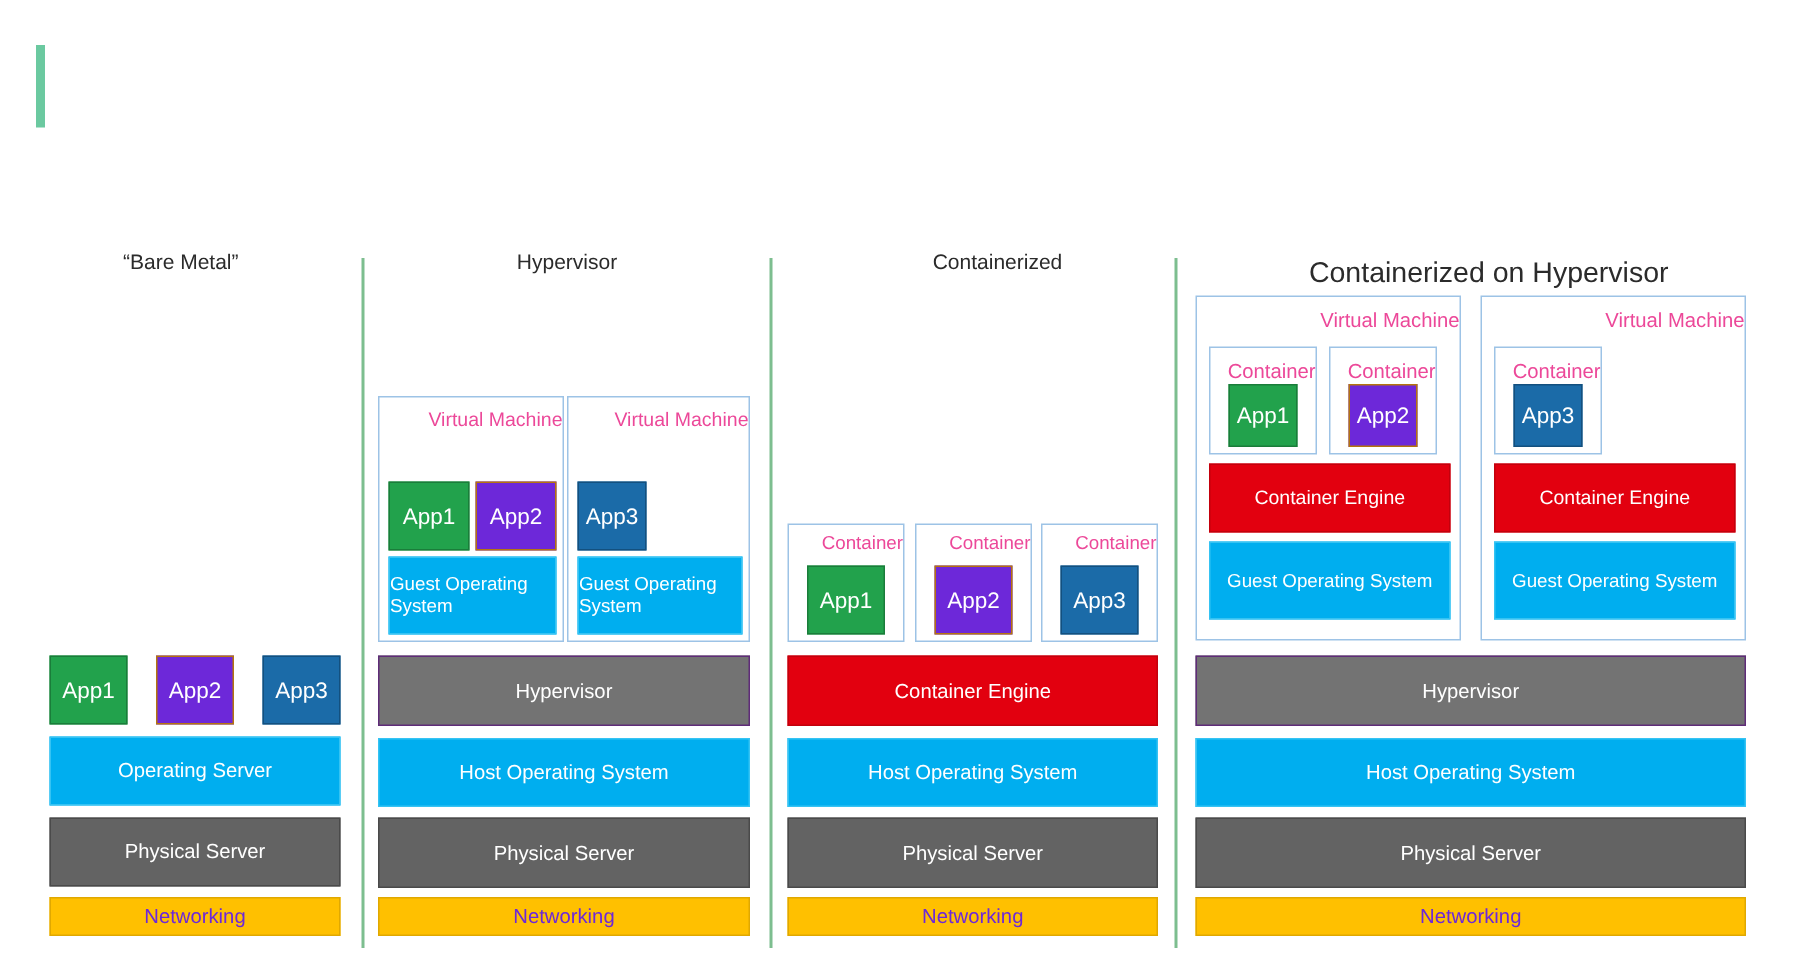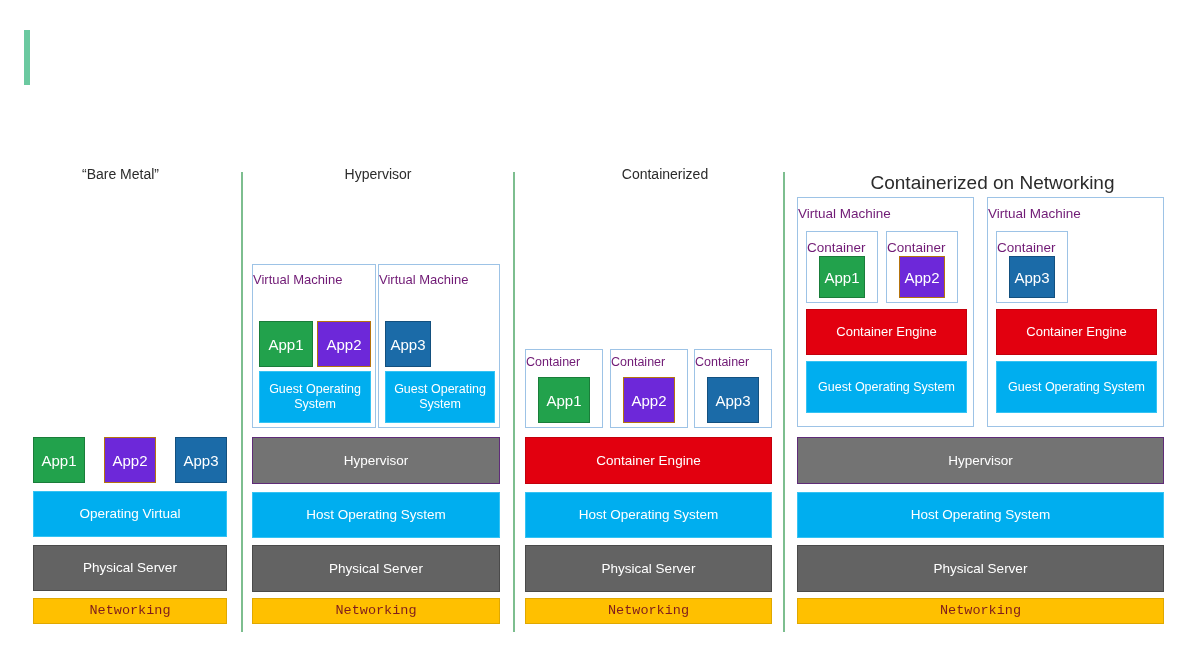--- a/index.html
+++ b/index.html
@@ -69,29 +69,28 @@
   #col-virt .col-header,
   #col-cont .col-header { padding-top: 6px; }
   #col-contvirt .col-header { padding-top: 12px; font-size: 19px; }
 
   
   .bar {
     box-sizing: border-box;
     display: flex;
     align-items: center;
     justify-content: center;
-    text-align: center;
     color: #ffffff;
     font-size: 13.5px;
     line-height: 1.18;
     border: 1px solid rgba(0,0,0,0.30);
   }
   .bar.os        { background: #00AEEF; border-color: #35c3f3; }
   .bar.server    { background: #636363; border-color: #4a4a4a; }
-  .bar.network   { background: #FFC000; border-color: #e0a800; color: #7f1d1d; font-family: Liberation Mono, monospace; }
+  .bar.network   { background: #FFC000; border-color: #e0a800; color: #6d28d9; }
   .bar.hyperv    { background: #737373; border-color: #5f2c78; }
   .bar.engine    { background: #E2000F; border-color: #c3000c; }
 
   
   .app {
     box-sizing: border-box;
     display: flex;
     align-items: center;
     justify-content: center;
     color: #ffffff;
@@ -103,22 +102,22 @@
   .app.app3 { background: #1B6BA8; border-color: #13507f; }
 
   
   .vmbox, .ctbox {
     box-sizing: border-box;
     background: #ffffff;
     border: 1px solid #9DC3E6;
     position: relative;
   }
   .box-label {
-    text-align: left;
-    color: #701a75;
+    text-align: right;
+    color: #ec4899;
     font-size: 13px;
     line-height: 1.12;
   }
 
   
   #c1-apps {
     position: absolute;
     left: 33px; top: 437px;
     width: 194px; height: 46px;
     display: flex;
@@ -212,21 +211,21 @@
 <div class="divider" id="divider-3"></div>
 
 <div class="column" id="col-bare">
   <div class="col-header">“Bare Metal”</div>
 </div>
 <div id="c1-apps">
   <div class="app app1">App1</div>
   <div class="app app2">App2</div>
   <div class="app app3">App3</div>
 </div>
-<div class="bar os" id="c1-os">Operating Virtual</div>
+<div class="bar os" id="c1-os">Operating Server</div>
 <div class="bar server" id="c1-server">Physical Server</div>
 <div class="bar network" id="c1-network">Networking</div>
 
 <div class="column" id="col-virt">
   <div class="col-header">Hypervisor</div>
 </div>
 <div class="vmbox" id="c2-vm1">
   <div class="box-label">Virtual Machine</div>
   <div class="apps-row">
     <div class="app app1">App1</div>
@@ -260,21 +259,21 @@
 <div class="ctbox c3-ct" id="c3-ct3">
   <div class="box-label">Container</div>
   <div class="app app3">App3</div>
 </div>
 <div class="bar engine" id="c3-engine">Container Engine</div>
 <div class="bar os" id="c3-os">Host Operating System</div>
 <div class="bar server" id="c3-server">Physical Server</div>
 <div class="bar network" id="c3-network">Networking</div>
 
 <div class="column" id="col-contvirt">
-  <div class="col-header">Containerized on Networking</div>
+  <div class="col-header">Containerized on Hypervisor</div>
 </div>
 <div class="vmbox" id="c4-vm1">
   <div class="box-label">Virtual Machine</div>
   <div class="c4-ct ct-a">
     <div class="box-label">Container</div>
     <div class="app app1">App1</div>
   </div>
   <div class="c4-ct ct-b">
     <div class="box-label">Container</div>
     <div class="app app2">App2</div>

